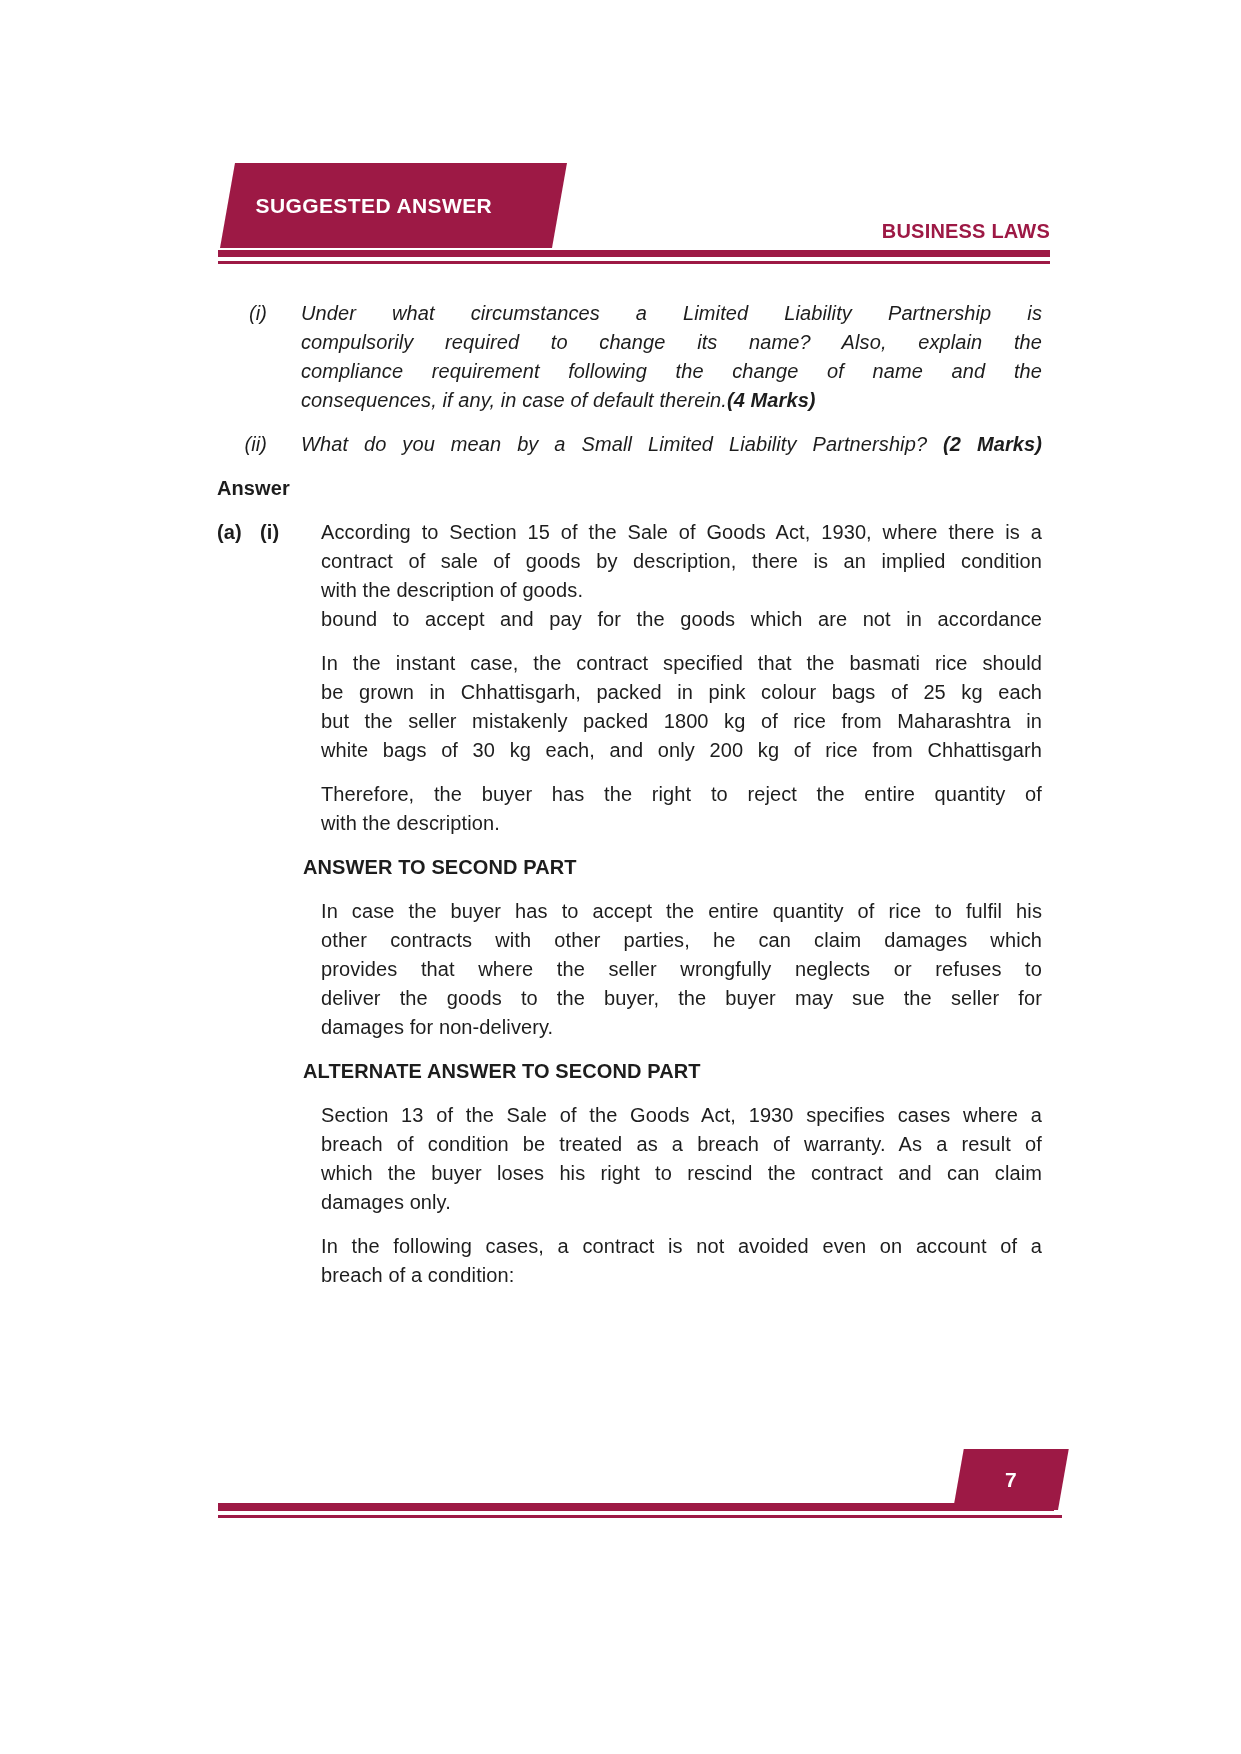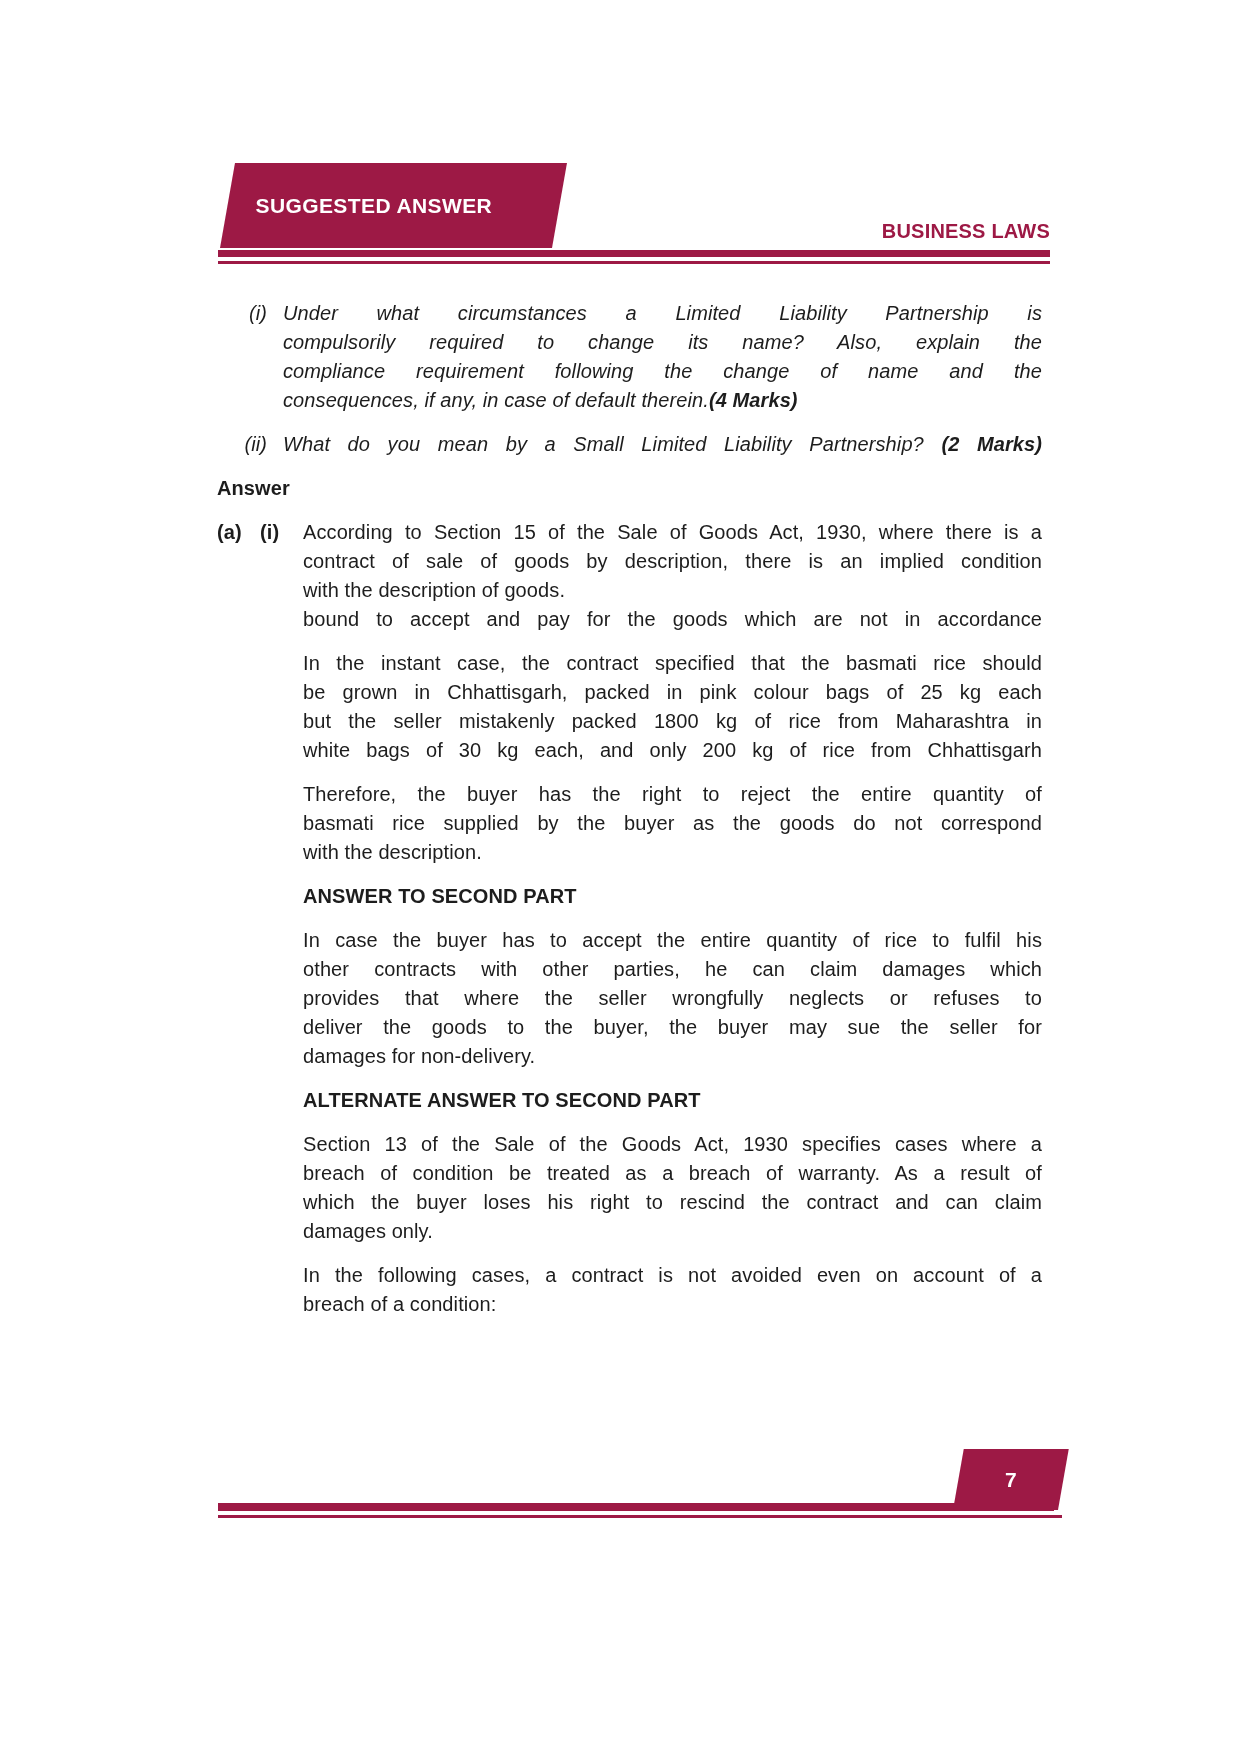--- a/index.html
+++ b/index.html
@@ -50,21 +50,21 @@
   
   .content {
     position: absolute;
     left: 217px; top: 299px;
     width: 825px;
     font-size: 20px;
     line-height: 29px;
     letter-spacing: 0.1px;
   }
   .block { margin-bottom: 15px; }
-  .line { display: block; }
+  .line { display: block; margin-left: 18px; }
   .jl { text-align: justify; text-align-last: justify; }
 
   .q-item { position: relative; padding-left: 66px; font-style: italic; }
   .q-label {
     position: absolute; left: 0; top: 0;
     width: 50px; text-align: right;
     font-style: italic;
   }
   .q-lastline { display: flex; }
   .marks { font-weight: 700; white-space: nowrap; }
@@ -142,21 +142,20 @@
 
     <div class="block ans-block">
       <span class="line jl">In the instant case, the contract specified that the basmati rice should</span>
       <span class="line jl">be grown in Chhattisgarh, packed in pink colour bags of 25 kg each</span>
       <span class="line jl">but the seller mistakenly packed 1800 kg of rice from Maharashtra in</span>
       <span class="line jl">white bags of 30 kg each, and only 200 kg of rice from Chhattisgarh</span>
     </div>
 
     <div class="block ans-block">
       <span class="line jl">Therefore, the buyer has the right to reject the entire quantity of</span>
-      <span class="line jl">basmati rice supplied by the buyer as the goods do not correspond</span>
       <span class="line">with the description.</span>
     </div>
 
     <div class="block subheading">ANSWER TO SECOND PART</div>
 
     <div class="block ans-block">
       <span class="line jl">In case the buyer has to accept the entire quantity of rice to fulfil his</span>
       <span class="line jl">other contracts with other parties, he can claim damages which</span>
       <span class="line jl">provides that where the seller wrongfully neglects or refuses to</span>
       <span class="line jl">deliver the goods to the buyer, the buyer may sue the seller for</span>

